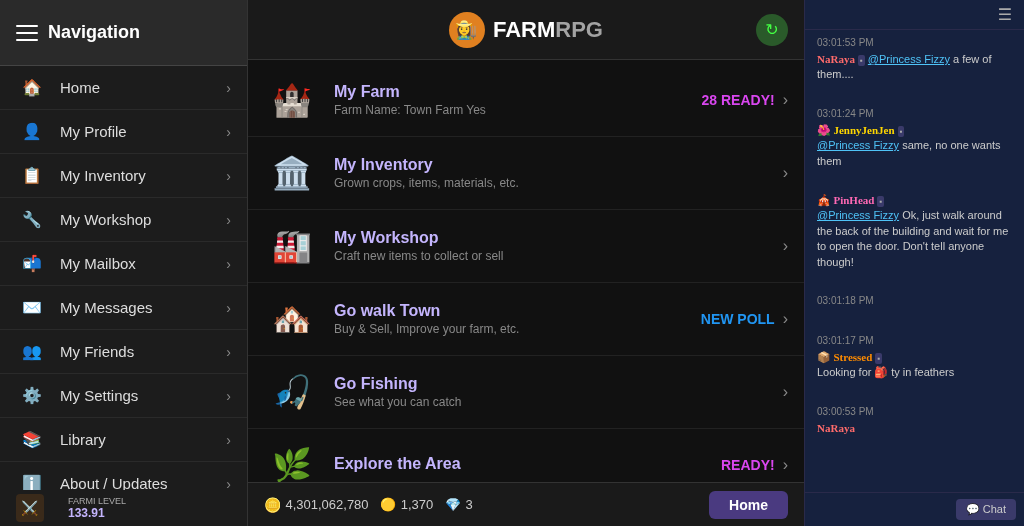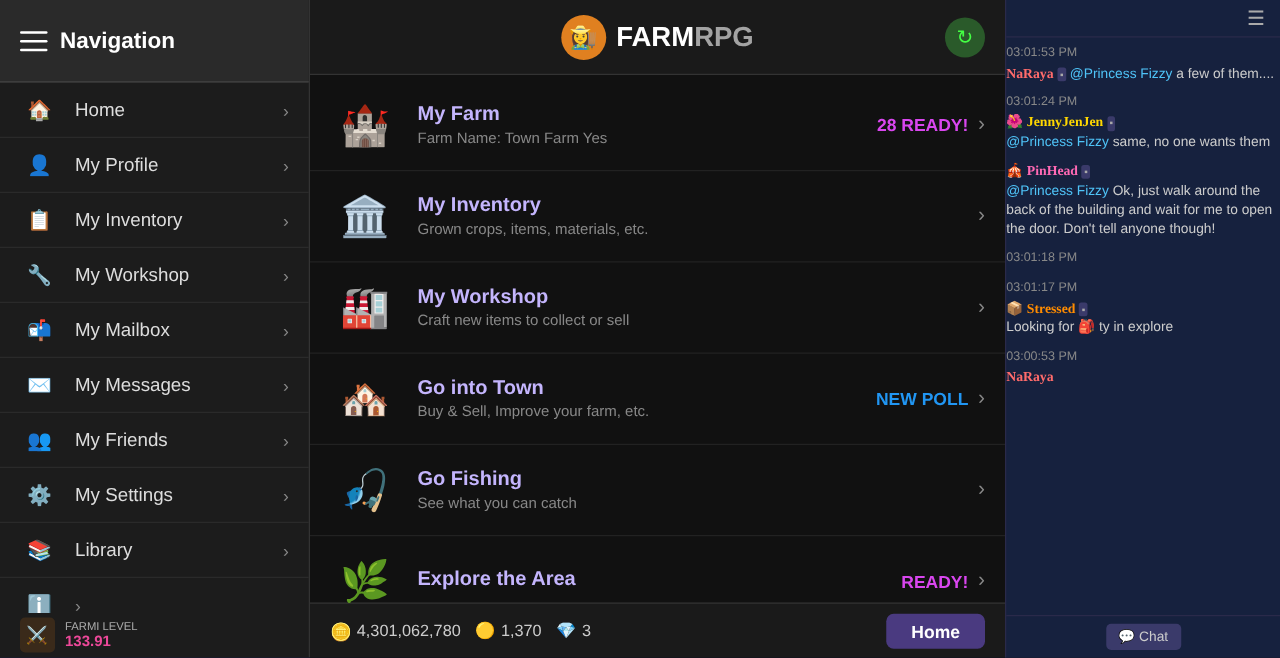--- a/index.html
+++ b/index.html
@@ -232,24 +232,24 @@
       align-items: center;
     }
     .chat-menu-icon {
       font-size: 16px;
       color: #aaa;
       cursor: pointer;
     }
     .chat-messages {
       flex: 1;
       overflow-y: auto;
-      padding: 6px 0;
+      padding: 6px 12px;
       display: flex;
       flex-direction: column;
-      gap: 8px;
+      gap: 24px;
     }
     .chat-msg {
       font-size: 11px;
       color: #ccc;
       line-height: 1.4;
     }
     .chat-msg-time {
       color: #888;
       font-size: 10px;
       margin-bottom: 2px;
@@ -265,26 +265,26 @@
       border-radius: 2px;
       padding: 0 2px;
       font-size: 8px;
       color: #aaa;
     }
     .username-naraya { color: #ff6b6b; }
     .username-jenny { color: #ffd700; }
     .username-pinhead { color: #ff69b4; }
     .username-quetee { color: #00bcd4; }
     .username-stressed { color: #ff8c00; }
-    .mention { color: #4fc3f7; }
+    .mention { color: #4fc3f7; text-decoration: underline; }
     .chat-footer {
       padding: 6px 8px;
       border-top: 1px solid #2a2a4a;
       display: flex;
-      justify-content: center;
+      justify-content: flex-end;
     }
     .chat-btn {
       background: #3a3a6a;
       color: #ccc;
       border: none;
       padding: 4px 10px;
       border-radius: 4px;
       font-size: 11px;
       cursor: pointer;
     }
@@ -307,29 +307,30 @@
       height: 28px;
       background: #3a2a1a;
       border-radius: 4px;
       display: flex;
       align-items: center;
       justify-content: center;
       font-size: 14px;
     }
     .skill-info {
       flex: 1;
+      margin-left: 16px;
     }
     .skill-label {
       font-size: 9px;
       color: #aaa;
       text-transform: uppercase;
     }
     .skill-value {
       font-size: 12px;
-      color: #ec4899;
+      color: #c4b5fd;
       font-weight: bold;
     }
   </style>
 </head>
 <body>
 
 <div class="sidebar">
   <div class="sidebar-header">
     <div class="hamburger-icon">
       <span></span>
@@ -390,20 +391,21 @@
     </div>
 
     <div class="sidebar-item">
       <div class="sidebar-item-icon">📚</div>
       <span class="sidebar-item-label">Library</span>
       <span class="sidebar-item-chevron">›</span>
     </div>
 
     <div class="sidebar-item">
       <div class="sidebar-item-icon">ℹ️</div>
+      <span class="sidebar-item-label">About / Updates</span>
       <span class="sidebar-item-chevron">›</span>
     </div>
   </div>
 
   <div class="skill-section">
     <div class="skill-icon">⚔️</div>
     <div class="skill-info">
       <div class="skill-label">
         <span>Farmi Level</span>
       </div>
@@ -450,21 +452,21 @@
       <div class="main-item-text">
         <div class="main-item-title">My Workshop</div>
         <div class="main-item-sub">Craft new items to collect or sell</div>
       </div>
       <span class="main-item-chevron">›</span>
     </div>
 
     <div class="main-item">
       <div class="main-item-img farm-img">🏘️</div>
       <div class="main-item-text">
-        <div class="main-item-title">Go into Town</div>
+        <div class="main-item-title">Go walk Town</div>
         <div class="main-item-sub">Buy &amp; Sell, Improve your farm, etc.</div>
       </div>
       <span class="main-item-badge badge-blue">NEW POLL</span>
       <span class="main-item-chevron">›</span>
     </div>
 
     <div class="main-item">
       <div class="main-item-img farm-img">🎣</div>
       <div class="main-item-text">
         <div class="main-item-title">Go Fishing</div>
@@ -546,21 +548,21 @@
       <div class="chat-msg-time">03:01:18 PM</div>
     </div>
 
     <div class="chat-msg">
       <div class="chat-msg-time">03:01:17 PM</div>
       <div>
         <span class="chat-username username-stressed">📦 </span>
         <span class="chat-username username-stressed">Stressed</span>
         <span class="chat-badge">▪</span>
         <br>
-        <span>Looking for 🎒 ty in explore</span>
+        <span>Looking for 🎒 ty in feathers</span>
       </div>
     </div>
 
     <div class="chat-msg">
       <div class="chat-msg-time">03:00:53 PM</div>
       <div>
         <span class="chat-username username-naraya">NaRaya</span>
       </div>
     </div>
 

